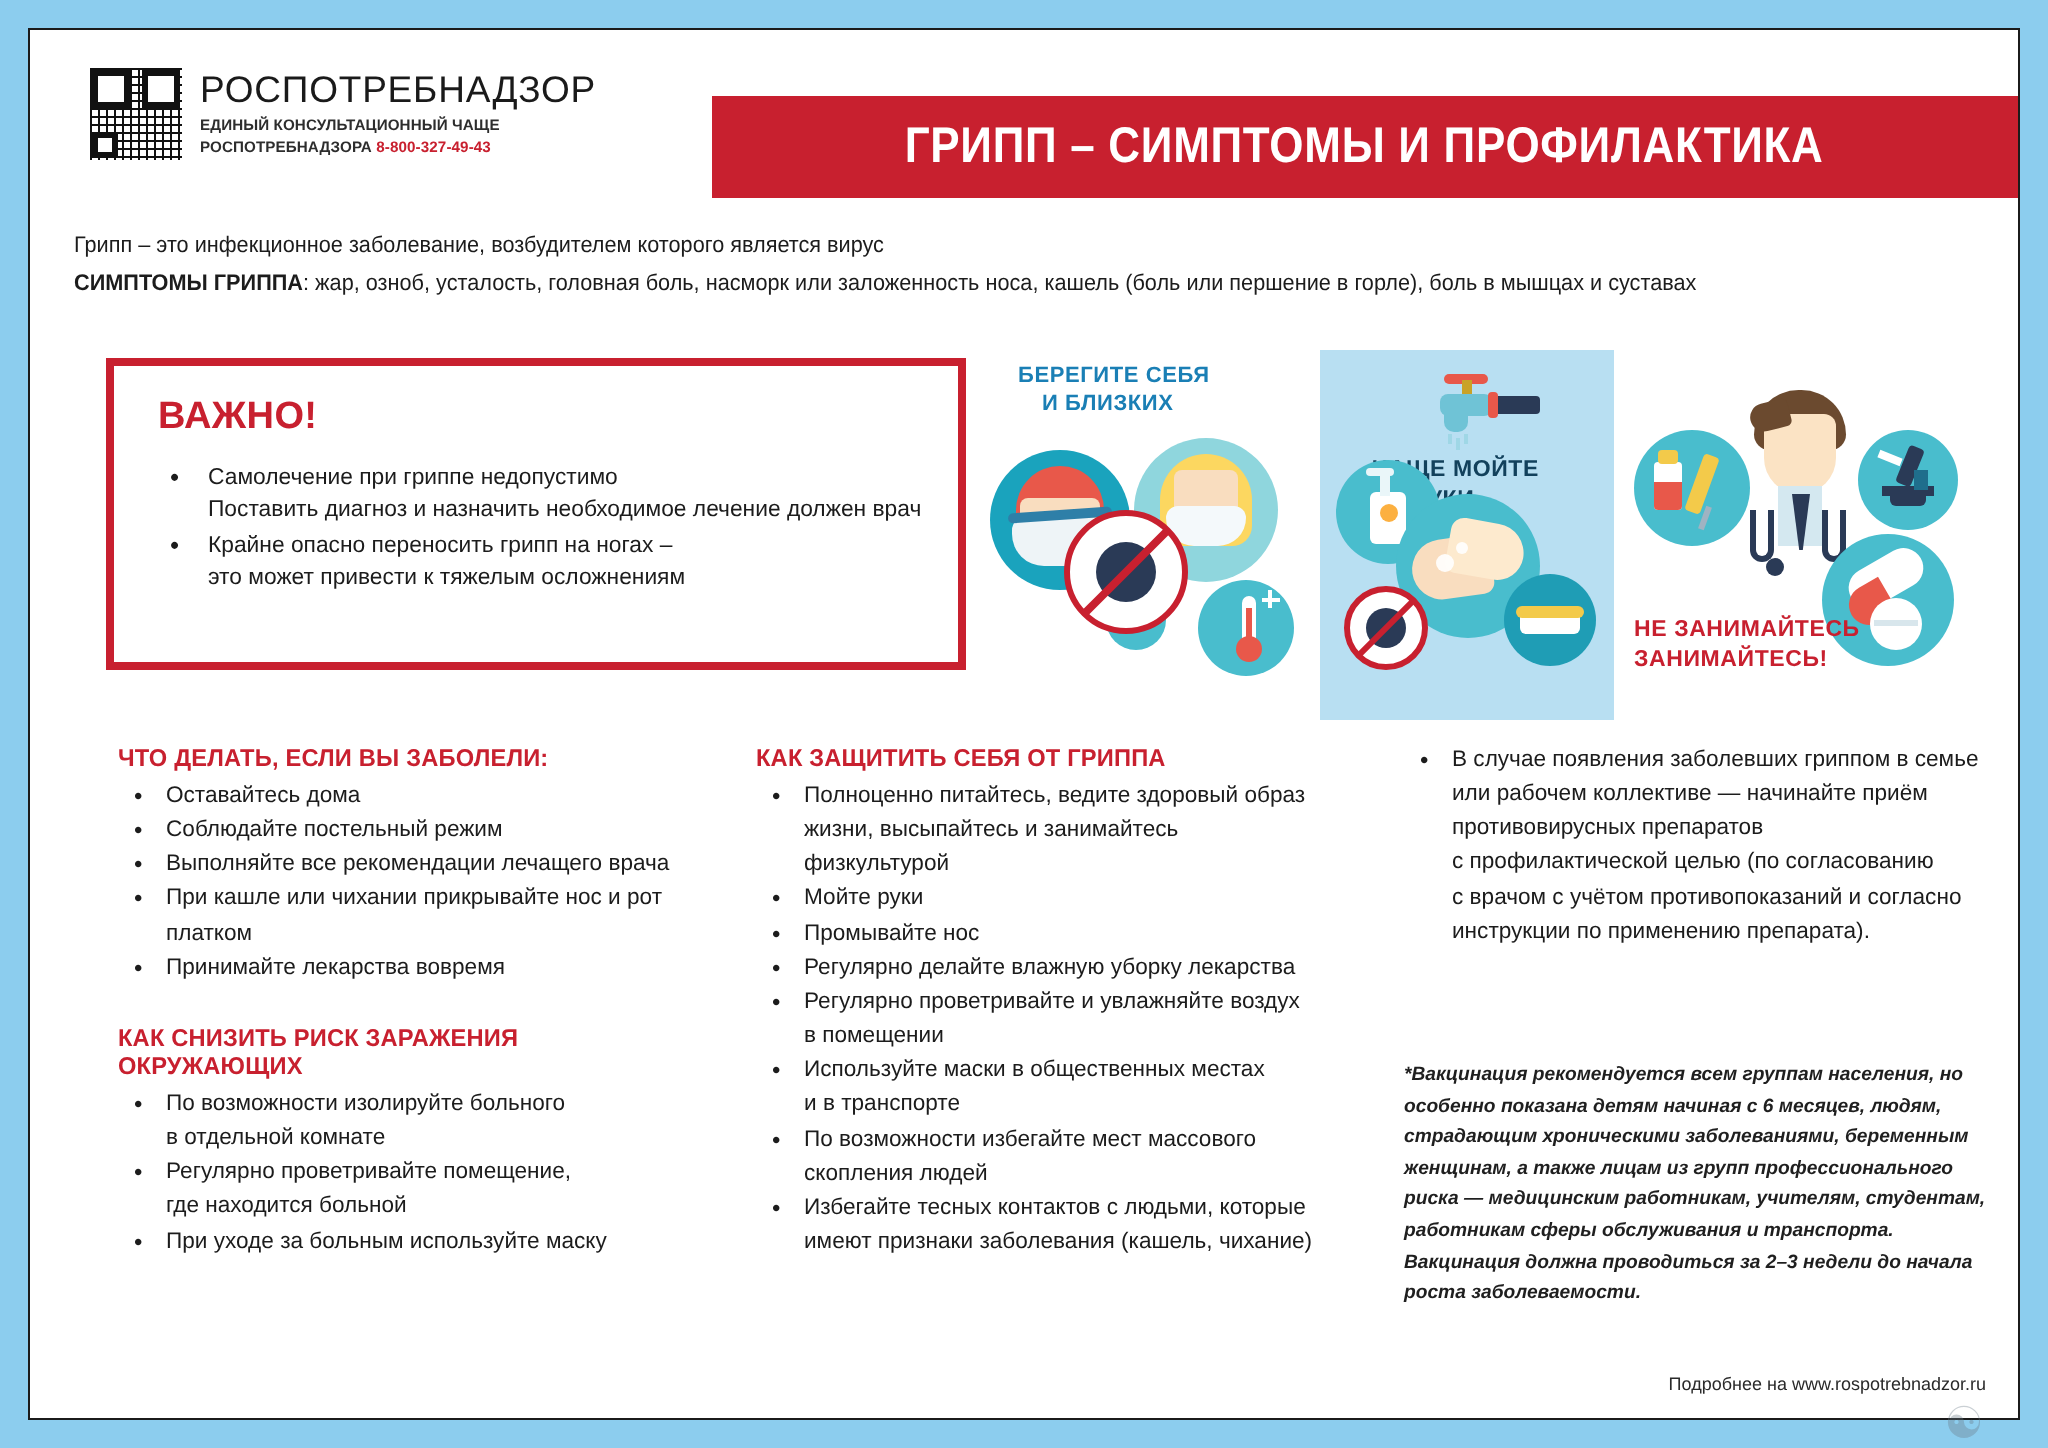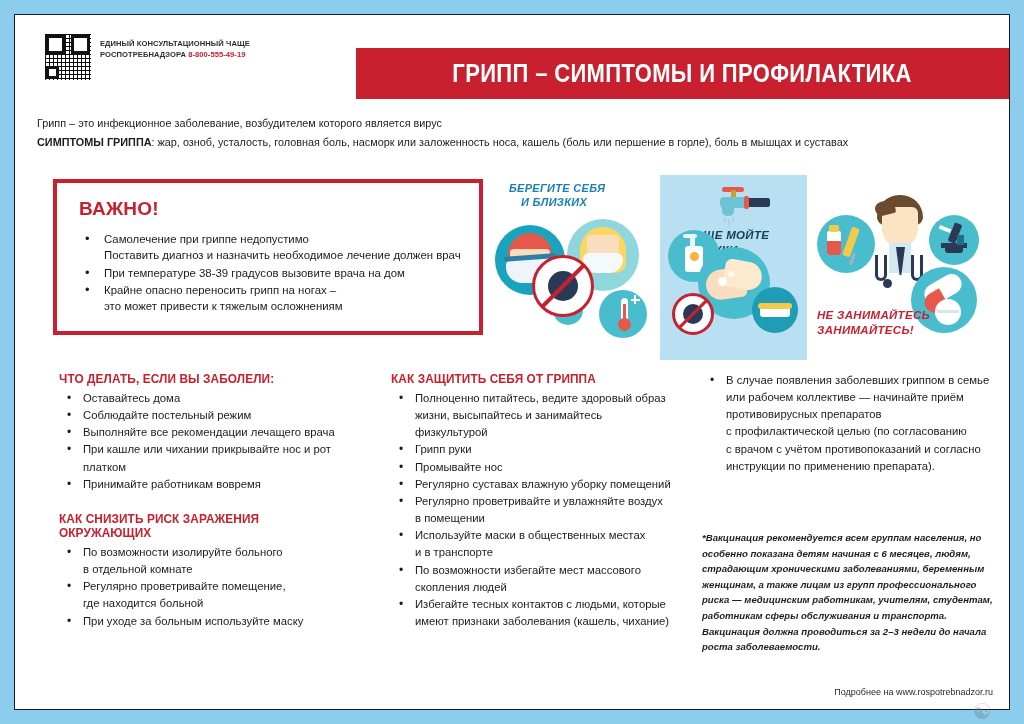--- a/index.html
+++ b/index.html
@@ -90,21 +90,21 @@
     position: relative; padding-left: 25px;
     font-size: 11.4px; line-height: 1.43; color: #1c1c1c;
     margin-bottom: 1px;
   }
   .important li::before {
     content: "\2022"; position: absolute; left: 6px; top: -1px;
     font-size: 13px; color: #1c1c1c;
   }
 
   
-  .illus { position: absolute; left: 480px; top: 160px; width: 500px; height: 185px; font-style: italic; }
+  .illus { position: absolute; left: 480px; top: 160px; width: 500px; height: 185px; }
   .panel { position: absolute; top: 0; height: 185px; }
   .panel-a { left: 0;   width: 165px; }
   .panel-b { left: 165px; width: 147px; background: #b8dff2; }
   .panel-c { left: 318px; width: 182px; }
 
   .cap { position: absolute; font-weight: 700; line-height: 1.28; letter-spacing: 0.3px; }
   .cap-blue { color: #1a7fb5; font-size: 11px; }
   .cap-navy { color: #12415c; font-size: 11.5px; }
   .cap-red  { color: #c8202f; font-size: 11.5px; }
 
@@ -122,21 +122,21 @@
   .nosign .slash {
     position: absolute; left: 50%; top: 50%;
     width: 3.5px; background: #c8202f;
     transform: translate(-50%,-50%) rotate(45deg);
   }
 
   
   .cols { position: absolute; left: 22px; top: 357px; right: 14px; bottom: 30px; }
   .col { position: absolute; top: 0; }
   .col1 { left: 22px; width: 300px; }
-  .col2 { left: 341px; width: 305px; margin-left: 13px; }
+  .col2 { left: 341px; width: 305px; }
   .col3 { left: 665px; width: 300px; }
 
   .sec-head {
     color: #c8202f; font-size: 12.2px; font-weight: 700;
     letter-spacing: 0.1px; margin-bottom: 4px;
     transform: scaleX(0.97); transform-origin: left;
   }
   ul.bullets { list-style: none; }
   ul.bullets li {
     position: relative; padding-left: 24px;
@@ -171,45 +171,45 @@
 
 <div id="poster">
 
   <div class="header">
 
     <div class="logo-block">
       <div class="qr">
           <div class="qr-bl"></div>
         </div>
       <div class="logo-text">
+        <div class="logo-title">РОСПОТРЕБНАДЗОР</div>
         <div class="logo-sub">
           <span>ЕДИНЫЙ КОНСУЛЬТАЦИОННЫЙ ЧАЩЕ</span><br>
           <span>РОСПОТРЕБНАДЗОРА</span>
-          <span class="logo-phone">8-800-555-49-19</span>
+          <span class="logo-phone">8-800-327-49-43</span>
         </div>
       </div>
     </div>
 
     <div class="title-band">
       <h1>ГРИПП – СИМПТОМЫ И ПРОФИЛАКТИКА</h1>
     </div>
   </div>
 
   <div class="intro">
     <div class="intro-line1">Грипп – это инфекционное заболевание, возбудителем которого является вирус</div>
     <div class="intro-line2">
       <b>СИМПТОМЫ ГРИППА</b><span>: жар, озноб, усталость, головная боль, насморк   или заложенность носа, кашель (боль или першение в горле), боль в мышцах и суставах</span>
     </div>
   </div>
 
   <div class="important">
     <h2>ВАЖНО!</h2>
     <ul>
       <li>Самолечение при гриппе недопустимо<br>Поставить диагноз и назначить необходимое лечение должен врач</li>
-      <li>При температуре 38-39 градусов вызовите врача на дом</li>
       <li>Крайне опасно переносить грипп на ногах –<br>это может привести к тяжелым осложнениям</li>
     </ul>
   </div>
 
   <div class="illus">
 
     <div class="panel panel-a">
       <div class="cap cap-blue" style="left:14px; top:6px;">
         <span>БЕРЕГИТЕ СЕБЯ</span><br>
         <span style="margin-left:12px;display:inline-block">И БЛИЗКИХ</span>
@@ -333,38 +333,38 @@
 
   <div class="cols">
 
     <div class="col col1">
       <div class="sec-head">ЧТО ДЕЛАТЬ, ЕСЛИ ВЫ ЗАБОЛЕЛИ:</div>
       <ul class="bullets">
         <li>Оставайтесь дома</li>
         <li>Соблюдайте постельный режим</li>
         <li>Выполняйте все рекомендации лечащего врача</li>
         <li>При кашле или чихании прикрывайте нос и рот<br>платком</li>
-        <li>Принимайте работникам вовремя</li>
+        <li>Принимайте лекарства вовремя</li>
       </ul>
       <div class="gap"></div>
       <div class="sec-head">КАК СНИЗИТЬ РИСК ЗАРАЖЕНИЯ ОКРУЖАЮЩИХ</div>
       <ul class="bullets">
         <li>По возможности изолируйте больного<br>в отдельной комнате</li>
         <li>Регулярно проветривайте помещение,<br>где находится больной</li>
         <li>При уходе за больным используйте маску</li>
       </ul>
     </div>
 
     <div class="col col2">
       <div class="sec-head">КАК ЗАЩИТИТЬ СЕБЯ ОТ ГРИППА</div>
       <ul class="bullets">
         <li>Полноценно питайтесь, ведите здоровый образ<br>жизни, высыпайтесь и занимайтесь<br>физкультурой</li>
-        <li>Грипп руки</li>
+        <li>Мойте руки</li>
         <li>Промывайте нос</li>
-        <li>Регулярно суставах влажную уборку помещений</li>
+        <li>Регулярно делайте влажную уборку лекарства</li>
         <li>Регулярно проветривайте и увлажняйте воздух<br>в помещении</li>
         <li>Используйте маски в общественных местах<br>и в транспорте</li>
         <li>По возможности избегайте мест массового<br>скопления людей</li>
         <li>Избегайте тесных контактов с людьми, которые<br>имеют признаки заболевания (кашель, чихание)</li>
       </ul>
     </div>
 
     <div class="col col3">
       <ul class="bullets">
         <li>В случае появления заболевших гриппом в семье<br>или рабочем коллективе — начинайте приём<br>противовирусных препаратов<br>с профилактической целью (по согласованию<br>с врачом с учётом противопоказаний и согласно<br>инструкции по применению препарата).</li>

